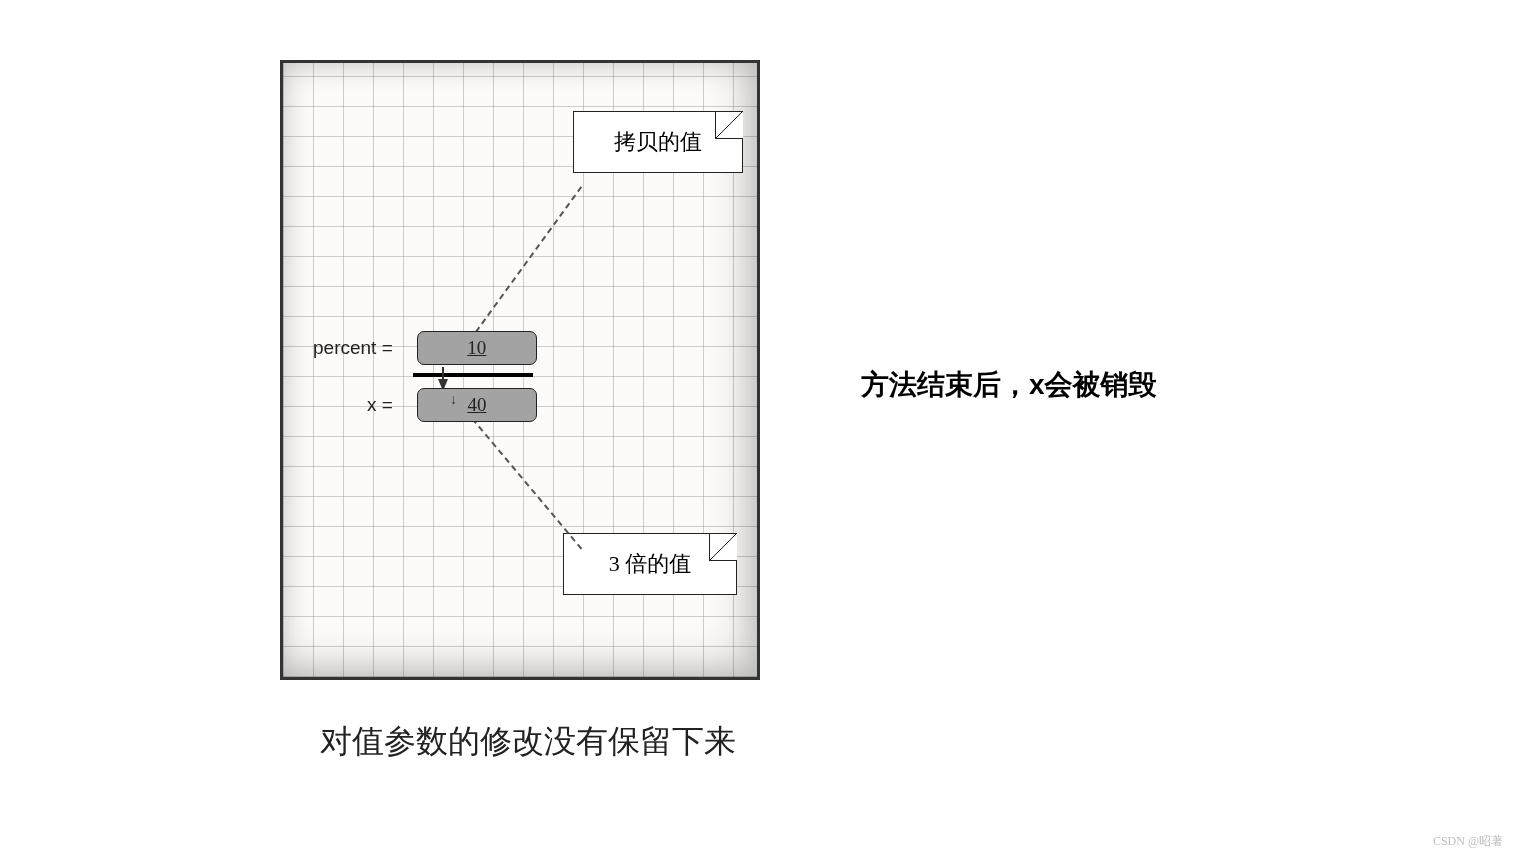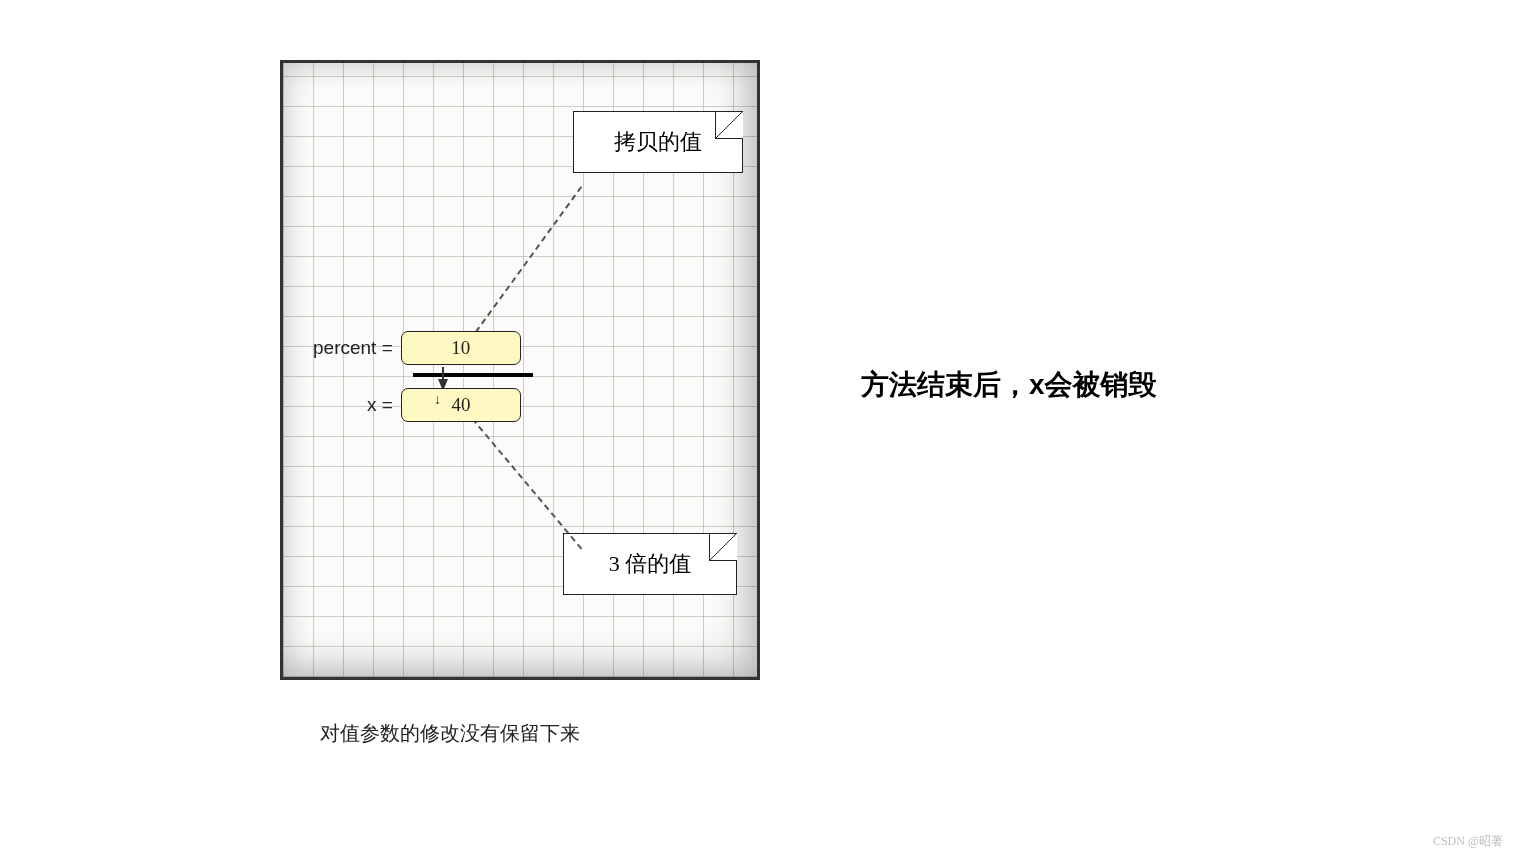--- a/index.html
+++ b/index.html
@@ -76,35 +76,36 @@
       position: absolute;
       display: flex;
       align-items: center;
       font-family: Arial, sans-serif;
       font-size: 19px;
       color: #222;
     }
     .row-percent { left: 30px; top: 268px; }
     .row-x       { left: 84px; top: 325px; }
     .value-label {
-      margin-right: 8px;
+      margin-right: 24px;
       font-family: Arial, sans-serif;
     }
     .value-box {
       width: 120px;
       height: 34px;
       border: 1px solid #222;
       border-radius: 7px;
-      background: #fef9c3;
+      background: #a3a3a3;
       display: flex;
       align-items: center;
       justify-content: center;
       font-size: 19px;
       font-family: "SimSun", serif;
       position: relative;
+      text-decoration: underline;
     }
     .hline {
       position: absolute;
       left: 130px;
       top: 310px;
       width: 120px;
       height: 4px;
       background: #000;
     }
     .dashed-line {
@@ -132,21 +133,21 @@
       height: 12px;
       background: #333;
       left: -1px;
       top: -12px;
     }
     .caption {
       position: absolute;
       left: 320px;
       top: 720px;
       font-family: "SimSun", serif;
-      font-size: 20px;
+      font-size: 32px;
       color: #222;
     }
     .side-note {
       position: absolute;
       left: 861px;
       top: 338px;
       font-weight: 700;
       font-size: 28px;
       color: #000;
       font-family: "Microsoft YaHei", sans-serif;

